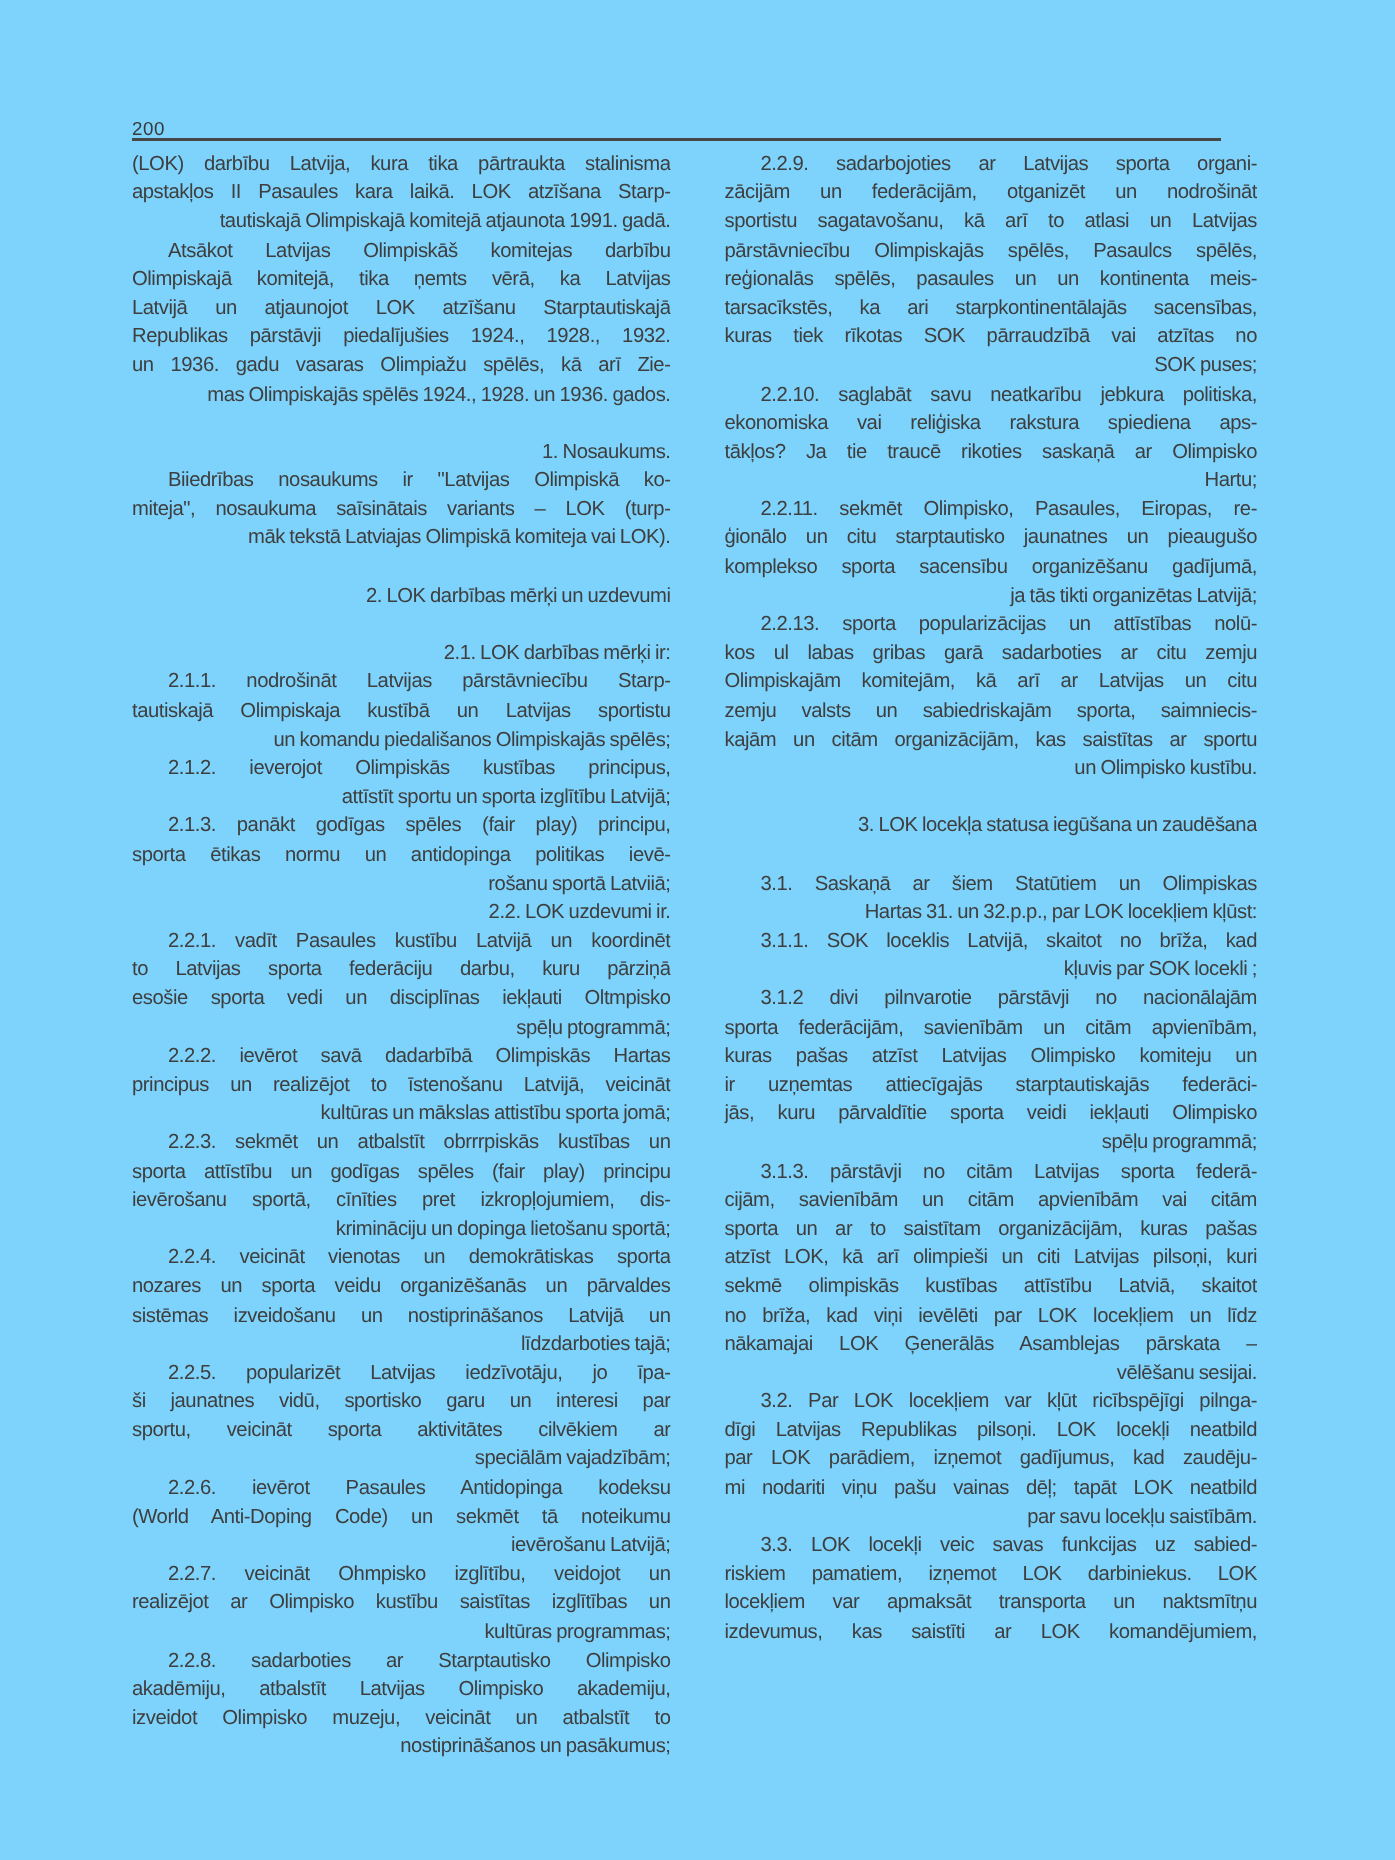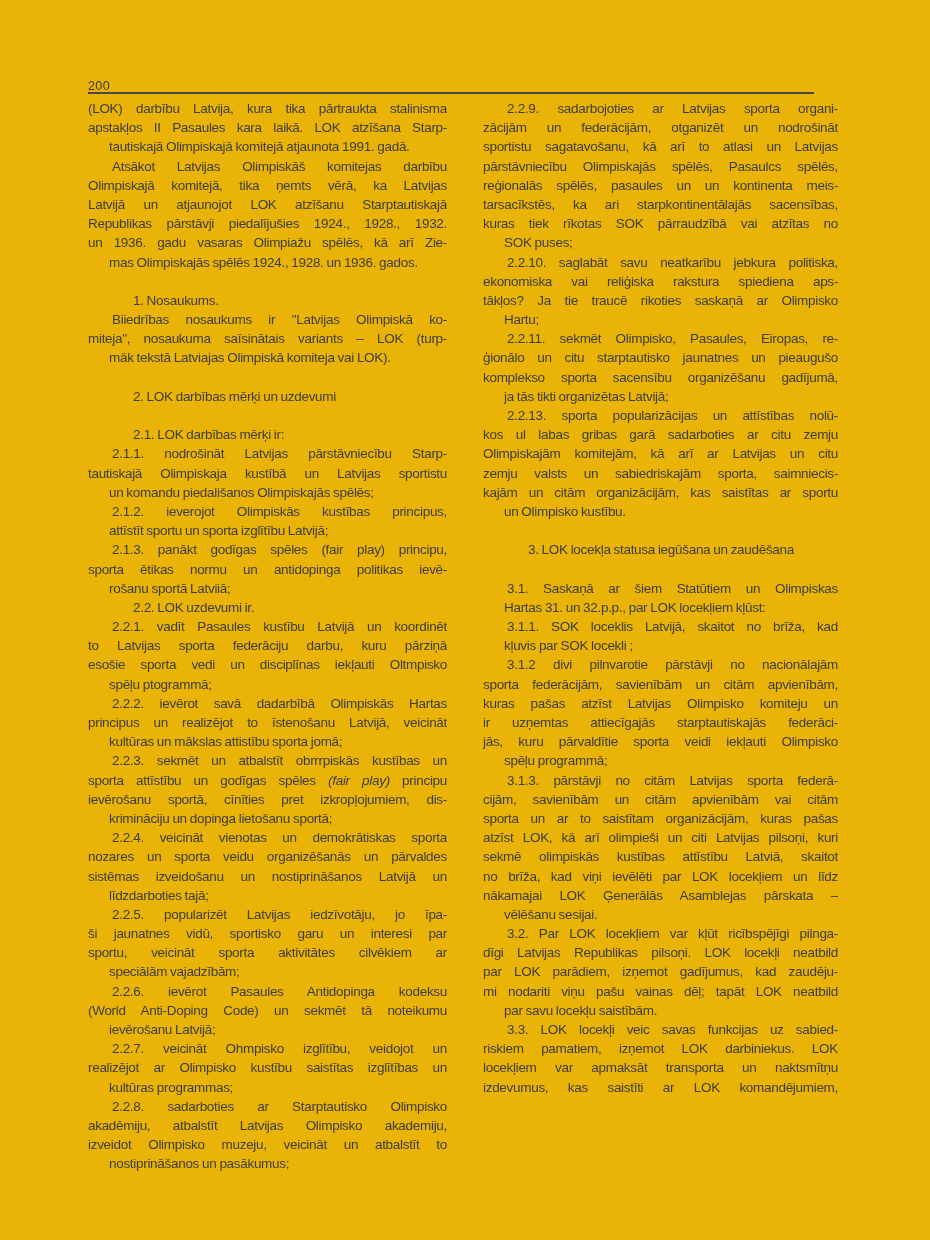--- a/index.html
+++ b/index.html
@@ -5,21 +5,21 @@
   :root { --lh: 19.2px; --ink: #3e3e3e; }
   html, body { margin: 0; padding: 0; }
   body {
     width: 930px; height: 1240px;
     background: #ffffff;
     font-family: "Liberation Sans", sans-serif;
     color: var(--ink);
     overflow: hidden;
     position: relative;
   }
-  .page { position: absolute; inset: 0; background: #eab308; }
+  .page { position: absolute; inset: 0; background: #7dd3fc; }
   .page-number {
     position: absolute; left: 88px; top: 79px;
     font-size: 12.5px; letter-spacing: 0.4px; color: #3a3a3a;
   }
   .header-rule {
     position: absolute; left: 88px; top: 92px;
     width: 726px; height: 1.5px; background: #474747;
   }
   .col {
     position: absolute; top: 99px;
@@ -40,23 +40,23 @@
     line-height: var(--lh);
     overflow: hidden;
     text-align: justify;
   }
   .line:not(.last)::after {
     content: "";
     display: inline-block;
     width: 100%;
     height: 0;
   }
-  .line.last { text-align: left; margin-left: 21px; }
+  .line.last { text-align: right; }
   .line.first { text-indent: 24px; }
-  .italic { font-style: italic; }
+  .italic { }
 </style>
 </head>
 <body>
 
 <div class="page">
   <div class="page-number">200</div>
   <div class="header-rule"></div>
   <main>
     <section class="col" id="col-left">
         <div class="para">

